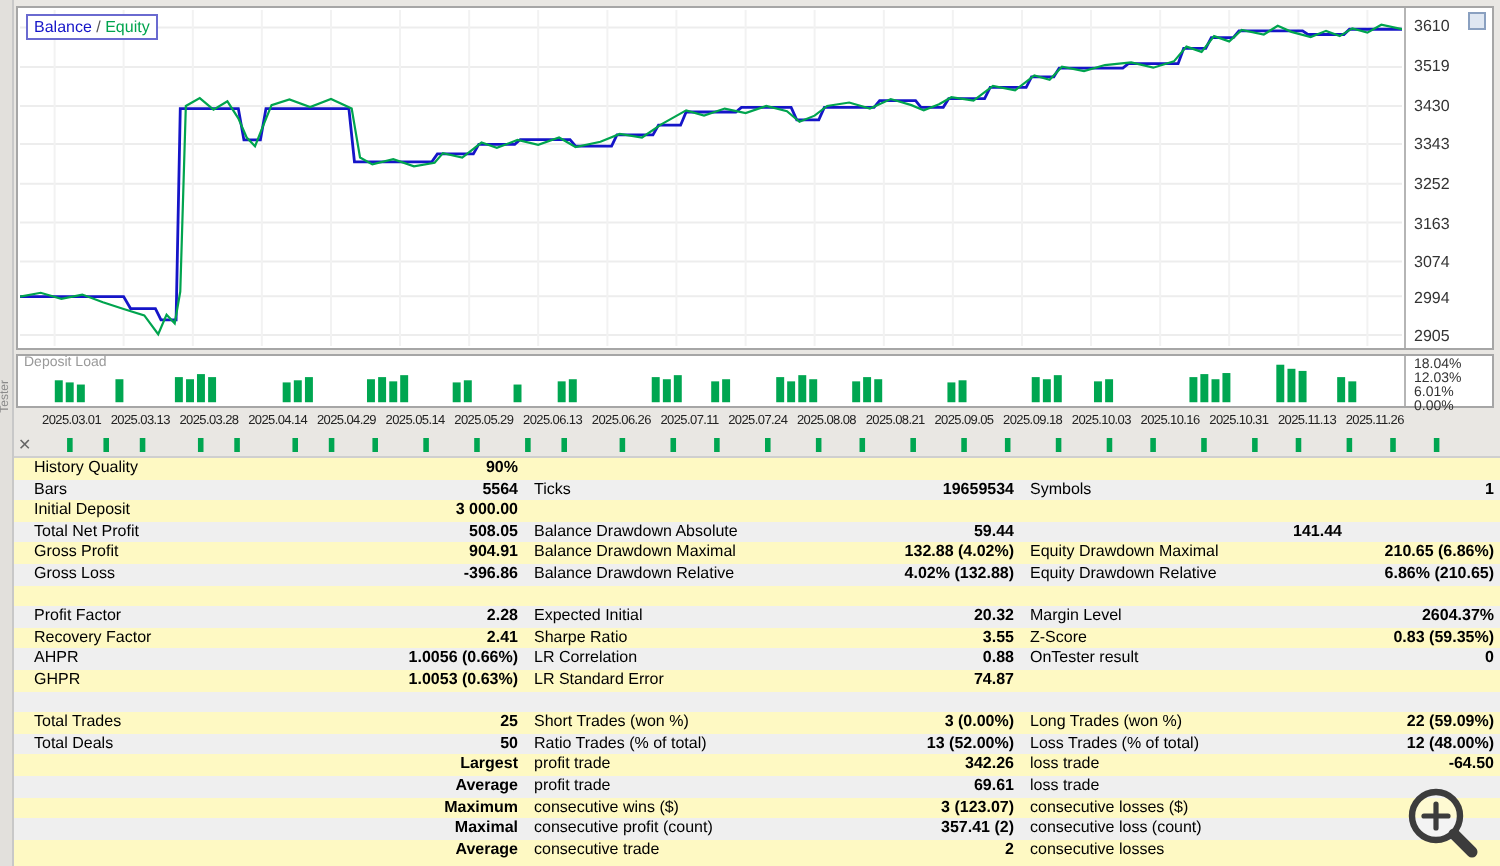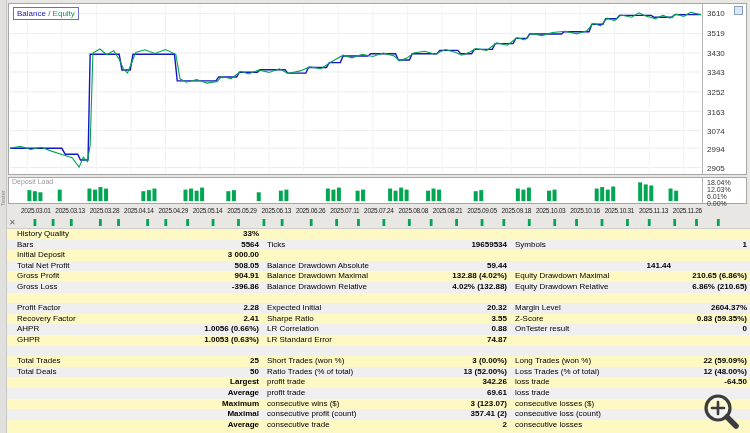--- a/index.html
+++ b/index.html
@@ -232,21 +232,21 @@
             <rect x="612.0" y="2" width="2.6" height="7" fill="#00a651"></rect>
             <rect x="632.4" y="2" width="2.6" height="7" fill="#00a651"></rect>
             <rect x="652.8" y="2" width="2.6" height="7" fill="#00a651"></rect>
           </svg>
       </div>
     </div>
 
     <div class="stats-table" id="stats-table">
         <div class="trow">
           <div class="tcell lab">History Quality</div>
-          <div class="tcell val">33%</div>
+          <div class="tcell val">90%</div>
           <div class="tcell lab"></div>
           <div class="tcell val"></div>
           <div class="tcell lab"></div>
           <div class="tcell val"></div>
         </div>
         <div class="trow alt">
           <div class="tcell lab">Bars</div>
           <div class="tcell val">5564</div>
           <div class="tcell lab">Ticks</div>
           <div class="tcell val">19659534</div>

